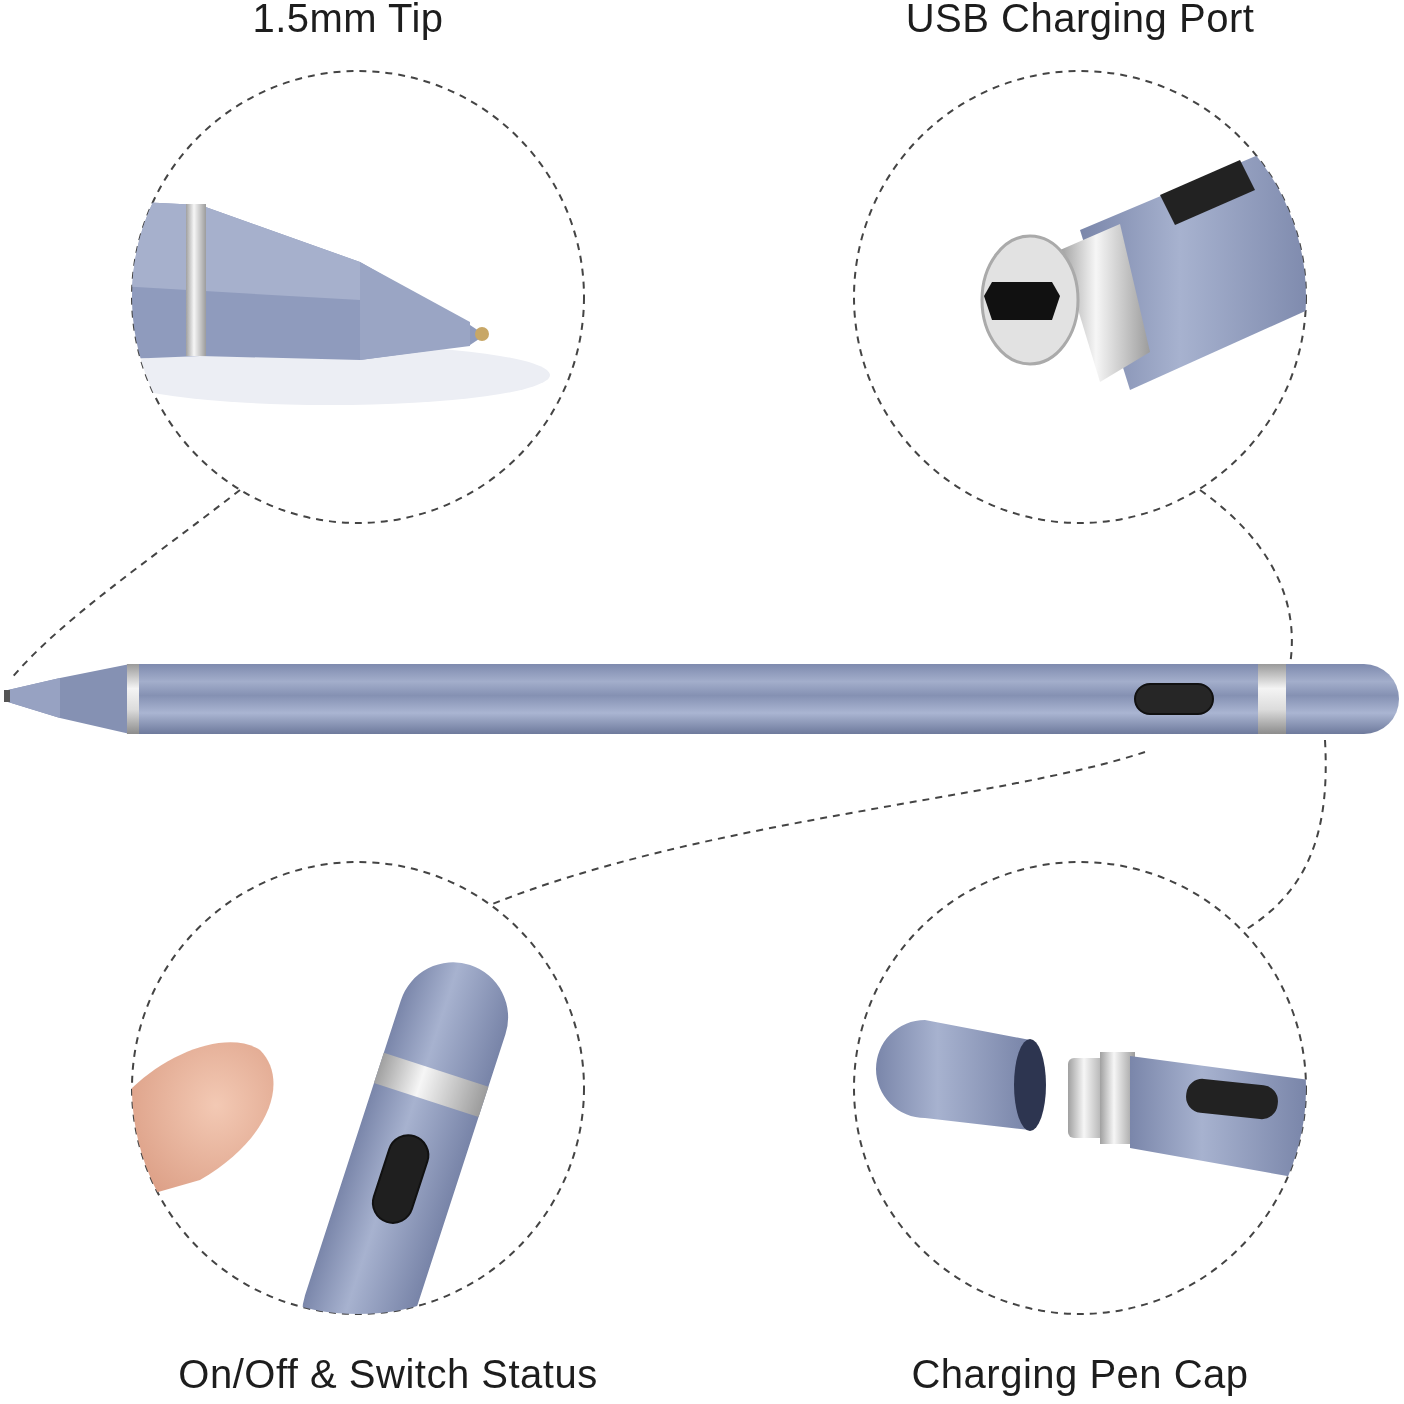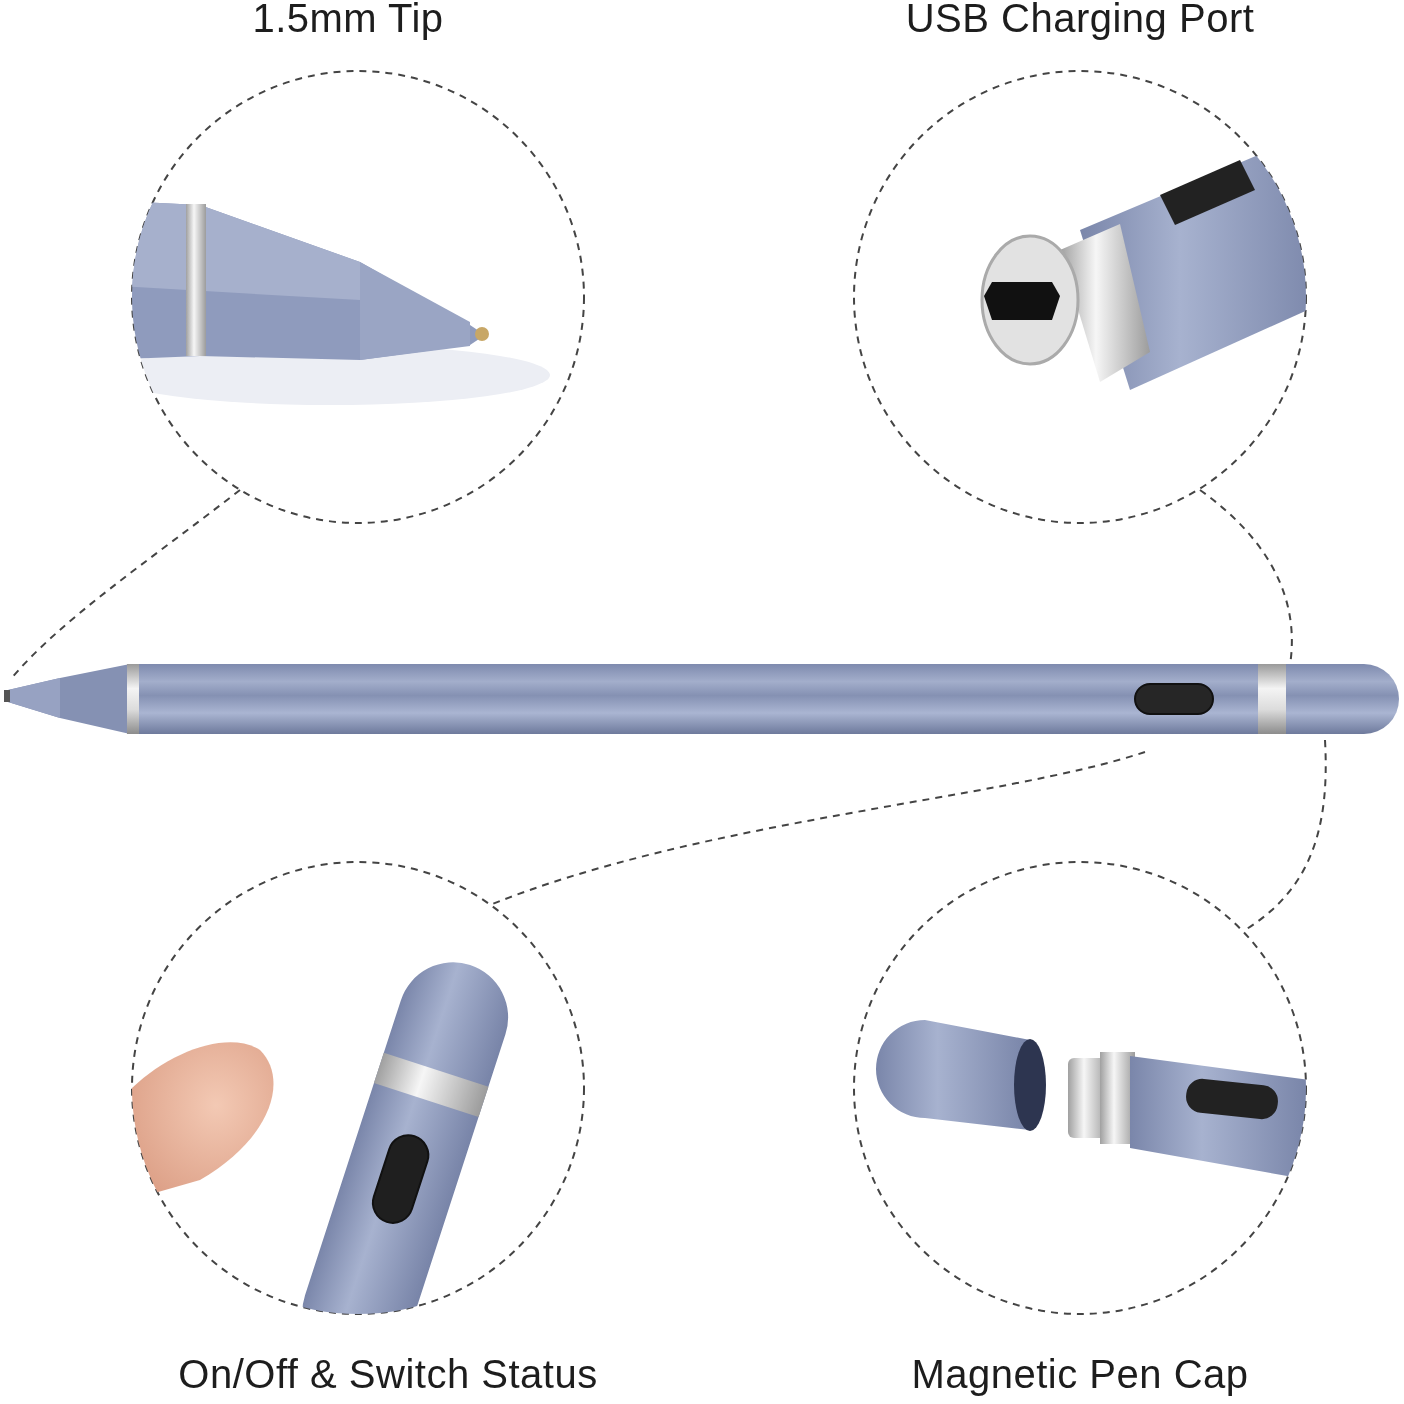--- a/index.html
+++ b/index.html
@@ -6,21 +6,21 @@
   body{width:1404px;height:1404px;position:relative;overflow:hidden;font-family:"Liberation Sans","DejaVu Sans",sans-serif;}
   .label{position:absolute;color:#1d1d1d;font-size:40px;font-weight:400;letter-spacing:0.5px;white-space:nowrap;text-align:center;transform:translateX(-50%);}
   svg.scene{position:absolute;left:0;top:0;}
 </style>
 </head>
 <body>
 
 <div class="label" style="left:348px;top:-4px;">1.5mm Tip</div>
 <div class="label" style="left:1080px;top:-4px;">USB Charging Port</div>
 <div class="label" style="left:348px;top:1352px;margin-left:40px;">On/Off &amp; Switch Status</div>
-<div class="label" style="left:1080px;top:1352px;">Magnetic Pen Cap</div>
+<div class="label" style="left:1080px;top:1352px;">Charging Pen Cap</div>
 
 <svg class="scene" width="1404" height="1404" viewBox="0 0 1404 1404">
   <defs>
     <linearGradient id="bodyH" x1="0" y1="0" x2="0" y2="1">
       <stop offset="0" stop-color="#7e8aae"></stop>
       <stop offset="0.25" stop-color="#a3aecb"></stop>
       <stop offset="0.45" stop-color="#8591b3"></stop>
       <stop offset="0.7" stop-color="#aab5d2"></stop>
       <stop offset="1" stop-color="#6e7a9c"></stop>
     </linearGradient>

